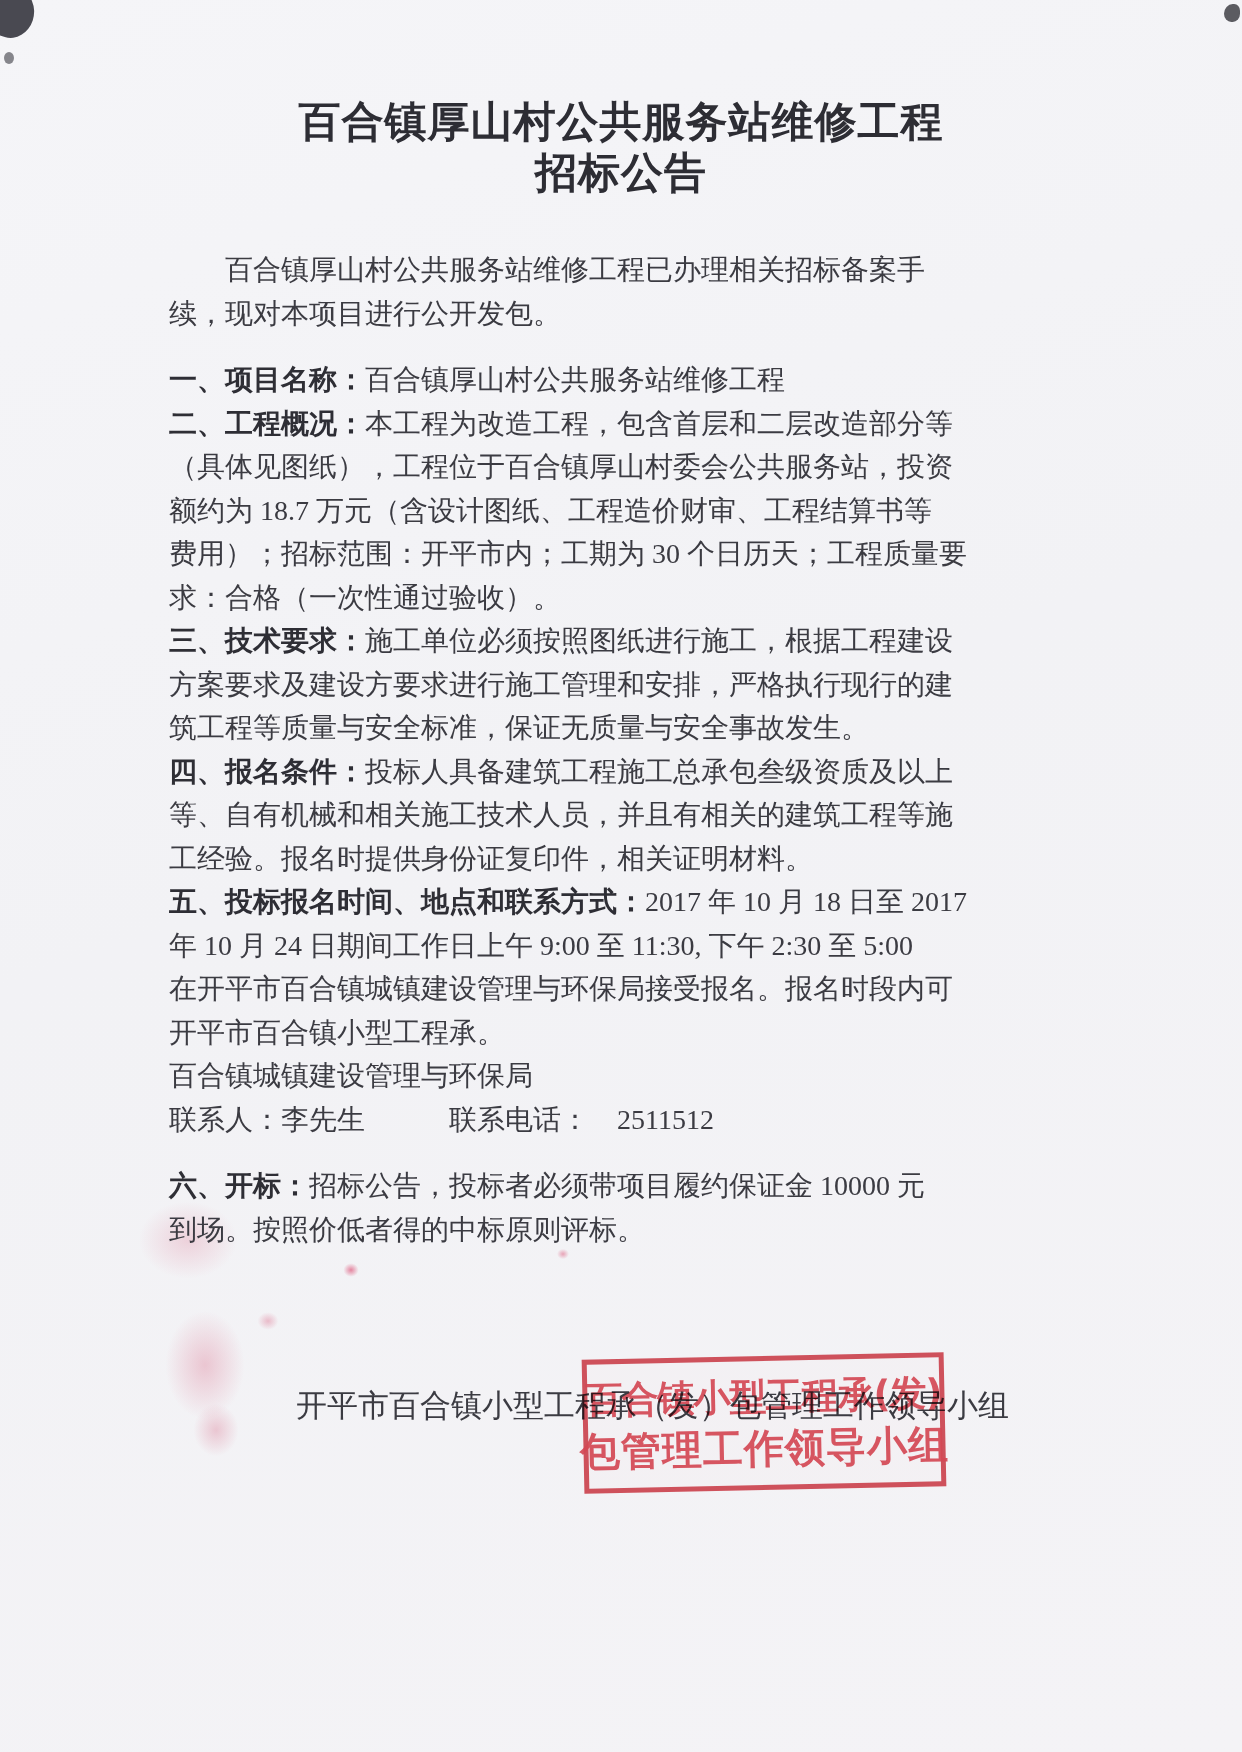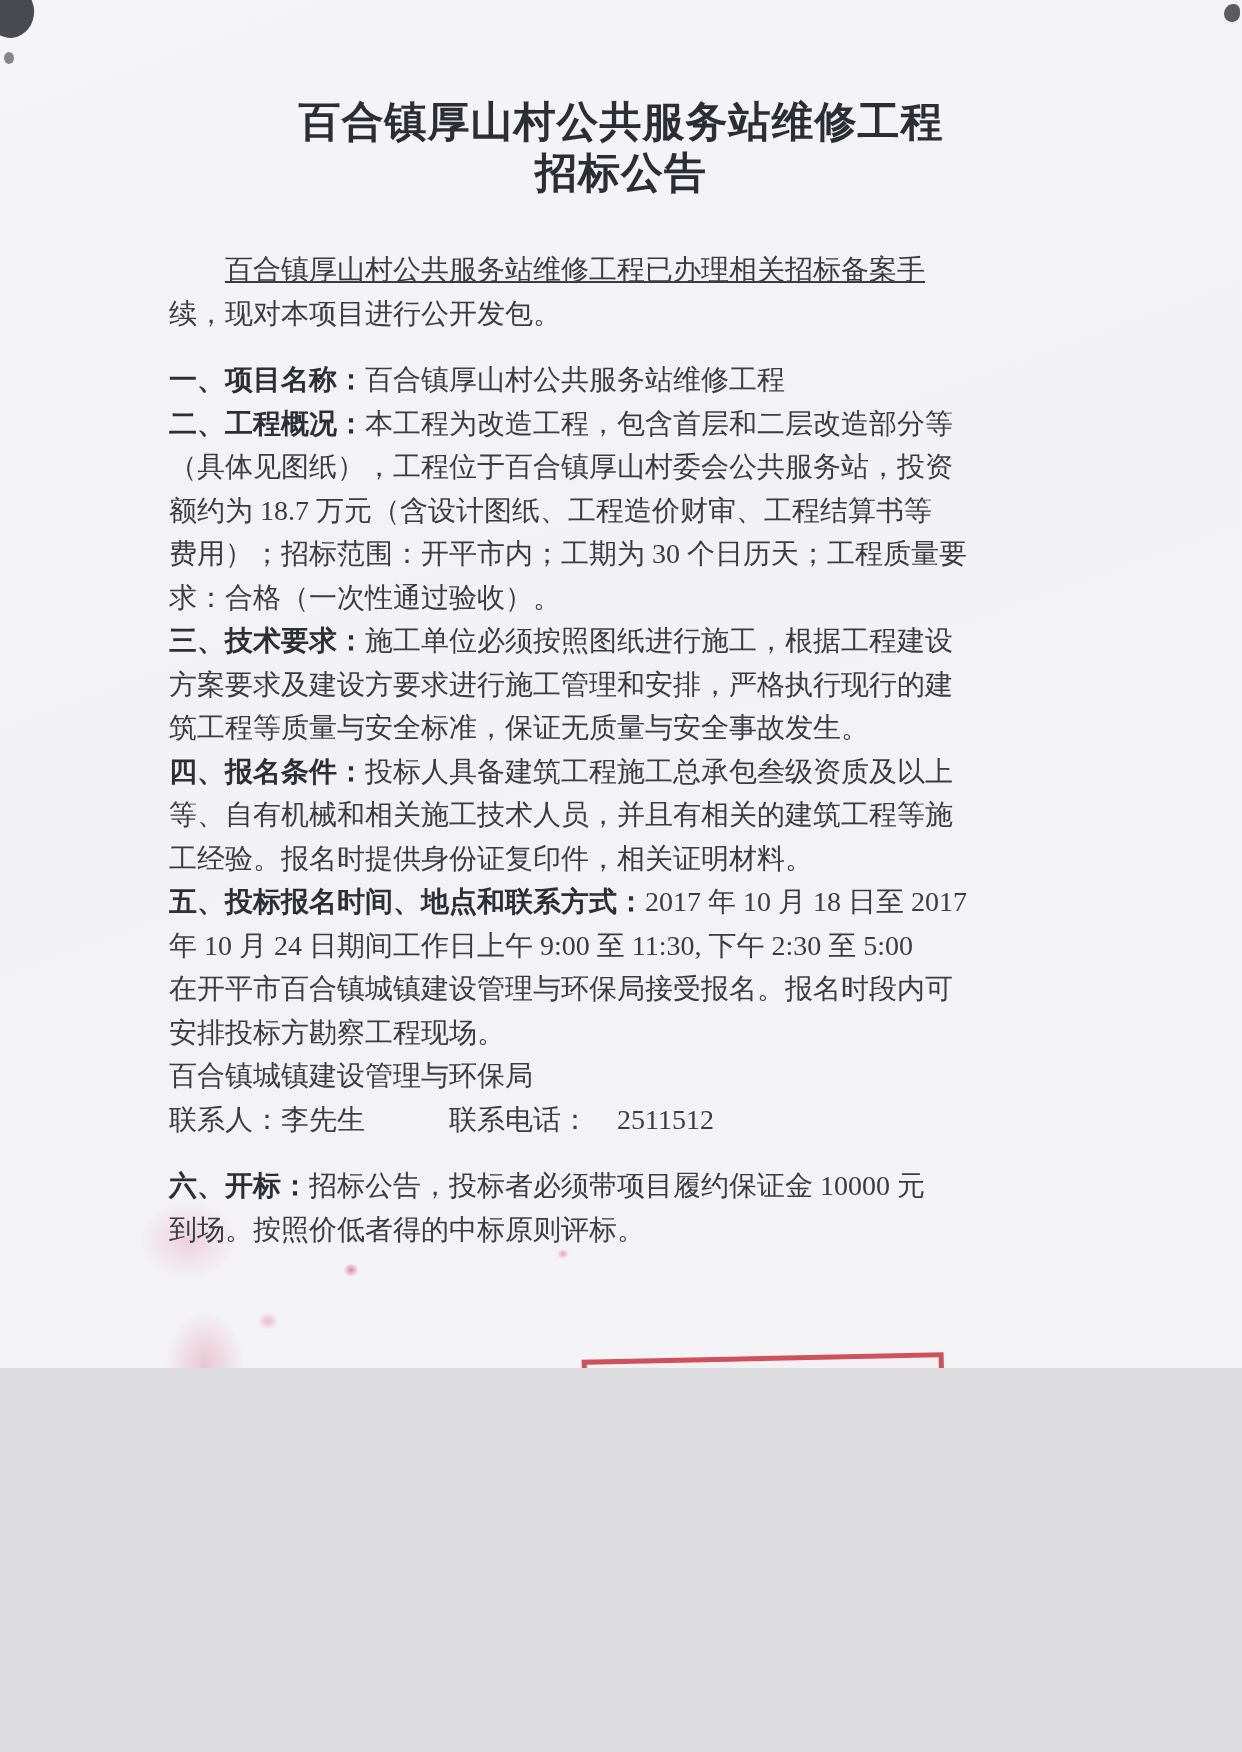--- a/index.html
+++ b/index.html
@@ -1,18 +1,18 @@
 <!DOCTYPE html>
 <html><head>
 <meta charset="utf-8">
 <style>
   html,body{margin:0;padding:0;background:#dcdcde;}
   .page{
     position:relative;
-    width:1242px;height:1368px;
+    width:1242px;height:1752px;
     margin:0 auto;
     background:linear-gradient(160deg,#f5f5f8 0%,#f2f2f5 45%,#f4f3f6 100%);
     overflow:hidden;
     font-family:"Liberation Serif",serif;
     color:#3b3b42;
   }
   
   .title{
     position:absolute;top:96px;left:0;width:100%;
     text-align:center;
@@ -25,21 +25,21 @@
   
   .body-text{
     position:absolute;left:169px;top:248px;width:784px;
     font-size:28px;line-height:43.5px;
   }
   .line{white-space:nowrap;}
   .line .b{
     font-family:"DejaVu Sans",sans-serif;
     font-weight:700;color:#2e2e35;
   }
-  .indent{text-indent:56px;text-decoration:underline;}
+  .indent{text-indent:56px;}
   .gap{margin-top:23px;}
   
   .sig-org{
     position:absolute;left:296px;top:1385px;
     font-size:31px;white-space:nowrap;color:#3b3b42;
   }
   .sig-date{
     position:absolute;left:545px;top:1430px;
     font-size:31px;white-space:nowrap;color:#3b3b42;
   }
@@ -122,21 +122,21 @@
     <div class="line"><span class="b"></span><span>求：合格（一次性通过验收）。</span></div>
     <div class="line"><span class="b">三、技术要求：</span><span>施工单位必须按照图纸进行施工，根据工程建设</span></div>
     <div class="line"><span class="b"></span><span>方案要求及建设方要求进行施工管理和安排，严格执行现行的建</span></div>
     <div class="line"><span class="b"></span><span>筑工程等质量与安全标准，保证无质量与安全事故发生。</span></div>
     <div class="line"><span class="b">四、报名条件：</span><span>投标人具备建筑工程施工总承包叁级资质及以上</span></div>
     <div class="line"><span class="b"></span><span>等、自有机械和相关施工技术人员，并且有相关的建筑工程等施</span></div>
     <div class="line"><span class="b"></span><span>工经验。报名时提供身份证复印件，相关证明材料。</span></div>
     <div class="line"><span class="b">五、投标报名时间、地点和联系方式：</span><span>2017 年 10 月 18 日至 2017</span></div>
     <div class="line"><span class="b"></span><span>年 10 月 24 日期间工作日上午 9:00 至 11:30, 下午 2:30 至 5:00</span></div>
     <div class="line"><span class="b"></span><span>在开平市百合镇城镇建设管理与环保局接受报名。报名时段内可</span></div>
-    <div class="line"><span class="b"></span><span>安排投标方勘察工程现场。</span></div>
+    <div class="line"><span class="b"></span><span>开平市百合镇小型工程承。</span></div>
     <div class="line"><span class="b"></span><span>百合镇城镇建设管理与环保局</span></div>
     <div class="line"><span class="b"></span><span>联系人：李先生　　　联系电话：　2511512</span></div>
     <div class="line gap"><span class="b">六、开标：</span><span>招标公告，投标者必须带项目履约保证金 10000 元</span></div>
     <div class="line"><span class="b"></span><span>到场。按照价低者得的中标原则评标。</span></div>
   </div>
 
   <div class="sig-org">开平市百合镇小型工程承（发）包管理工作领导小组</div>
 
   <div class="stamp">
     <div class="stamp-l1">百合镇小型工程承(发)</div>

